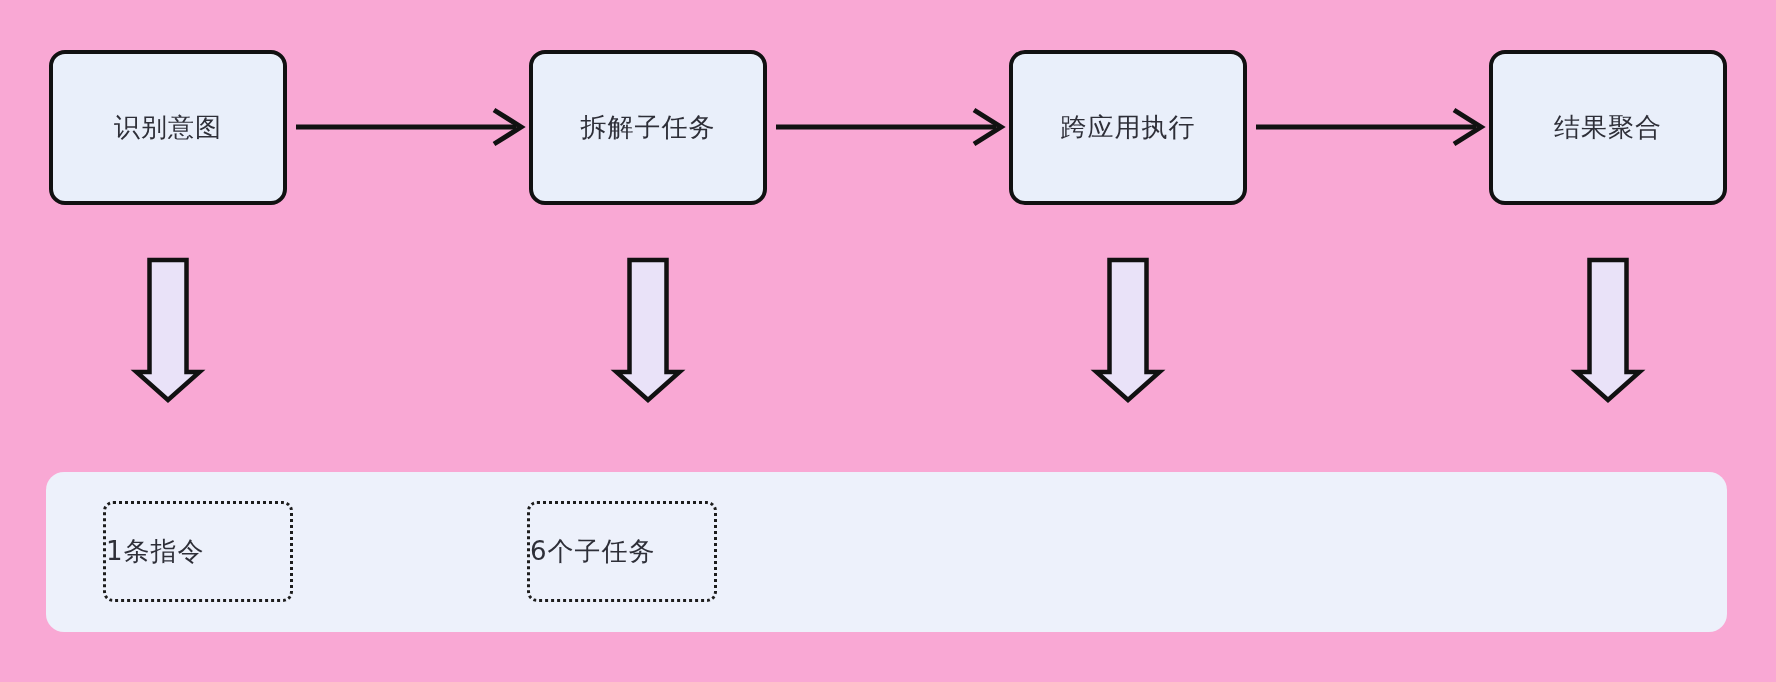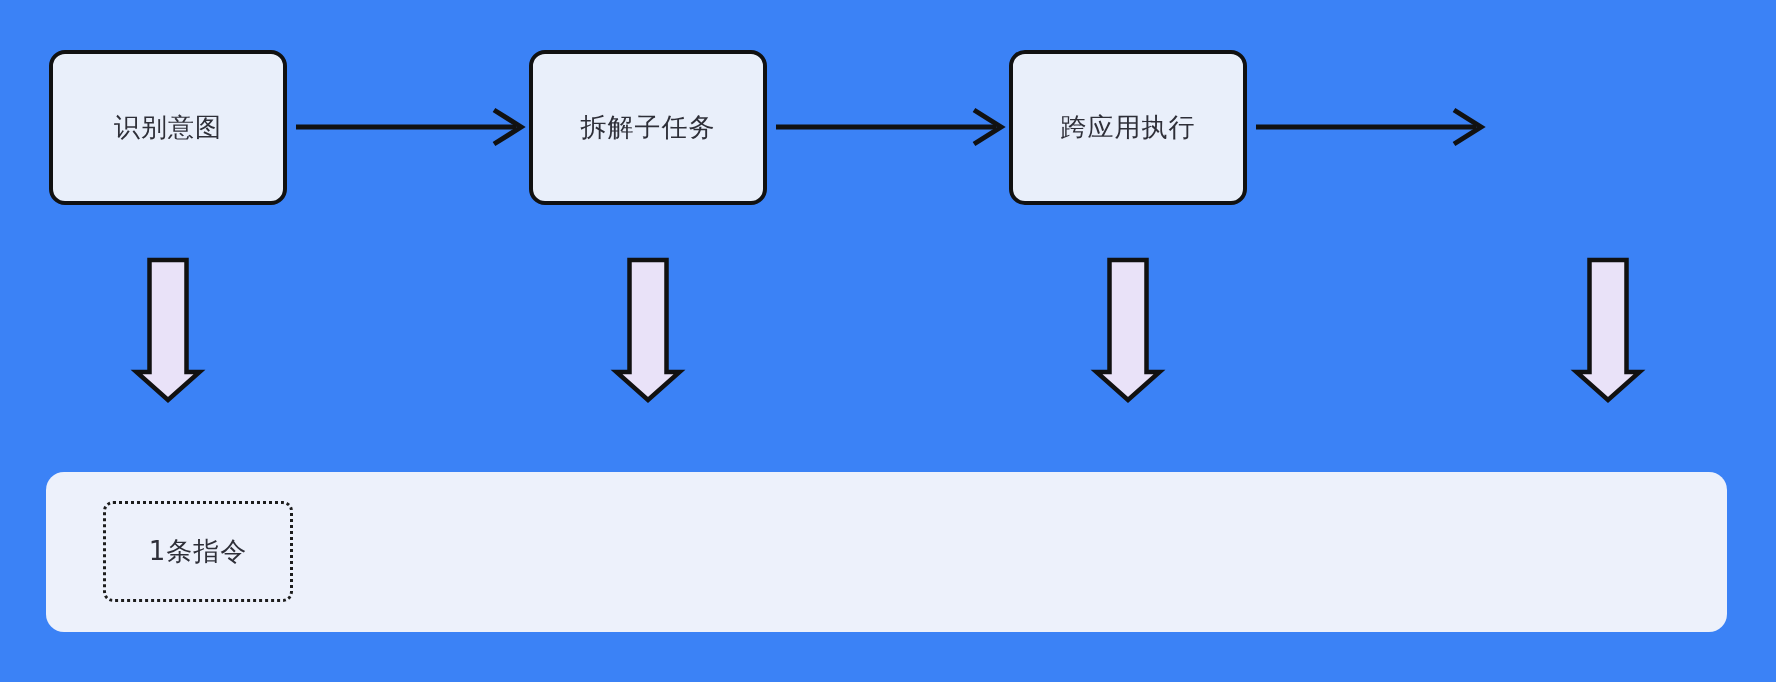--- a/index.html
+++ b/index.html
@@ -10,21 +10,21 @@
     --line:#111111;
     --text:#2E2F38;
   }
   *{box-sizing:border-box;margin:0;padding:0;}
   html,body{background:#ffffff;}
   body{font-family:"DejaVu Sans","Liberation Sans",sans-serif;}
   .canvas{
     position:relative;
     width:1776px;
     height:682px;
-    background:#3b82f6;
+    background:#f9a8d4;
     overflow:hidden;
   }
   .layer{position:absolute;left:0;top:0;}
   .node{
     position:absolute;
     top:50px;
     width:238px;
     height:155px;
     background:var(--node-fill);
     border:4px solid var(--node-border);
@@ -49,21 +49,21 @@
     border-radius:18px;
   }
   .obox{
     position:absolute;
     top:501px;
     height:101px;
     border:3px dotted #1d1d1d;
     border-radius:10px;
     display:flex;
     align-items:center;
-    justify-content:center;
+    justify-content:flex-start;
     background:transparent;
   }
   .obox-label{
     font-size:26px;
     color:var(--text);
     letter-spacing:1px;
     white-space:nowrap;
   }
   .flow-line{stroke:var(--line);stroke-width:5;fill:none;}
   .flow-head{stroke:var(--line);stroke-width:5;fill:none;stroke-linejoin:miter;}
@@ -105,20 +105,26 @@
 
   <div class="node" style="left:49px">
     <span class="node-label">识别意图</span>
   </div>
   <div class="node" style="left:1009px">
     <span class="node-label">跨应用执行</span>
   </div>
   <div class="node" style="left:529px">
     <span class="node-label">拆解子任务</span>
   </div>
+  <div class="node" style="left:1489px">
+    <span class="node-label">结果聚合</span>
+  </div>
 
   <div class="band"></div>
 
   <div class="obox" style="left:103px;width:190px">
     <span class="obox-label">1条指令</span>
   </div>
+  <div class="obox" style="left:527px;width:190px">
+    <span class="obox-label">6个子任务</span>
+  </div>
 
 </div>
 
 </body></html>

